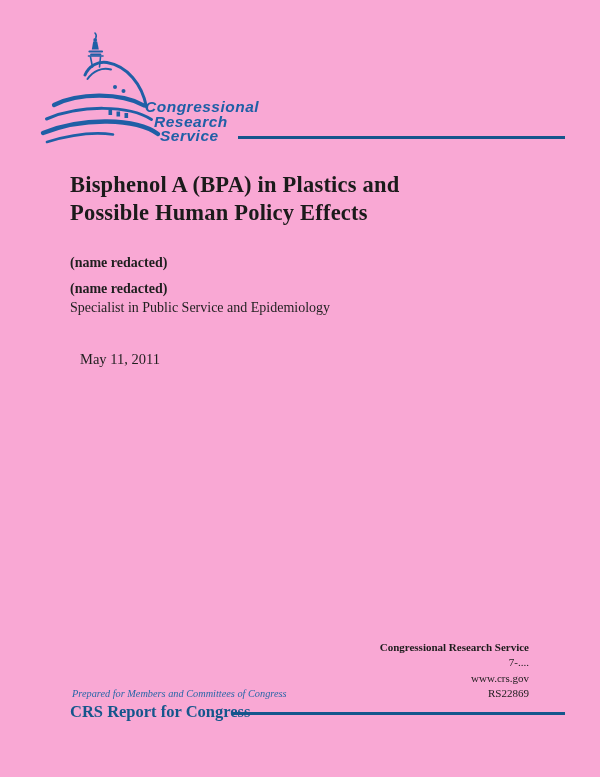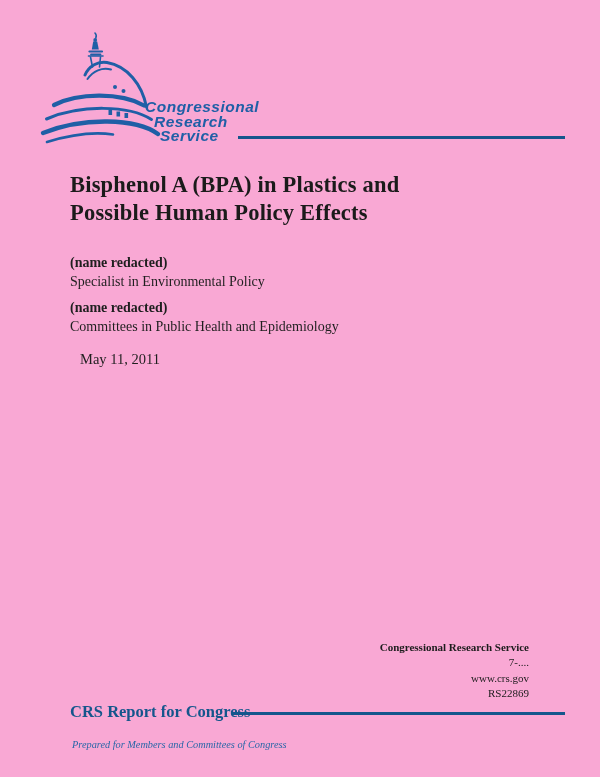--- a/index.html
+++ b/index.html
@@ -104,21 +104,21 @@
     position: absolute;
     left: 233px;
     top: 712px;
     width: 332px;
     height: 3px;
     background: #15568c;
   }
   .footer-tagline {
     position: absolute;
     left: 72px;
-    top: 739px;
+    top: 688px;
     font-size: 10.3px;
     font-style: italic;
     color: #2a67a8;
     white-space: nowrap;
   }
 </style>
 </head>
 <body>
 
 <div class="page">
@@ -159,25 +159,24 @@
   <div class="logo-rule"></div>
 
   <div class="doc-title">
     <div>Bisphenol A (BPA) in Plastics and</div>
     <div>Possible Human Policy Effects</div>
   </div>
 
   <div class="authors">
     <div class="author">
       <div class="name">(name redacted)</div>
-      <div class="role">Specialist in Environmental Policy</div>
     </div>
     <div class="author">
       <div class="name">(name redacted)</div>
-      <div class="role">Committees in Public Health and Epidemiology</div>
+      <div class="role">Specialist in Public Service and Epidemiology</div>
     </div>
   </div>
 
   <div class="doc-date">May 11, 2011</div>
 
   <div class="footer-contact">
     <div class="org">Congressional Research Service</div>
     <div class="phone">7-....</div>
     <div class="website">www.crs.gov</div>
     <div class="report-id">RS22869</div>

